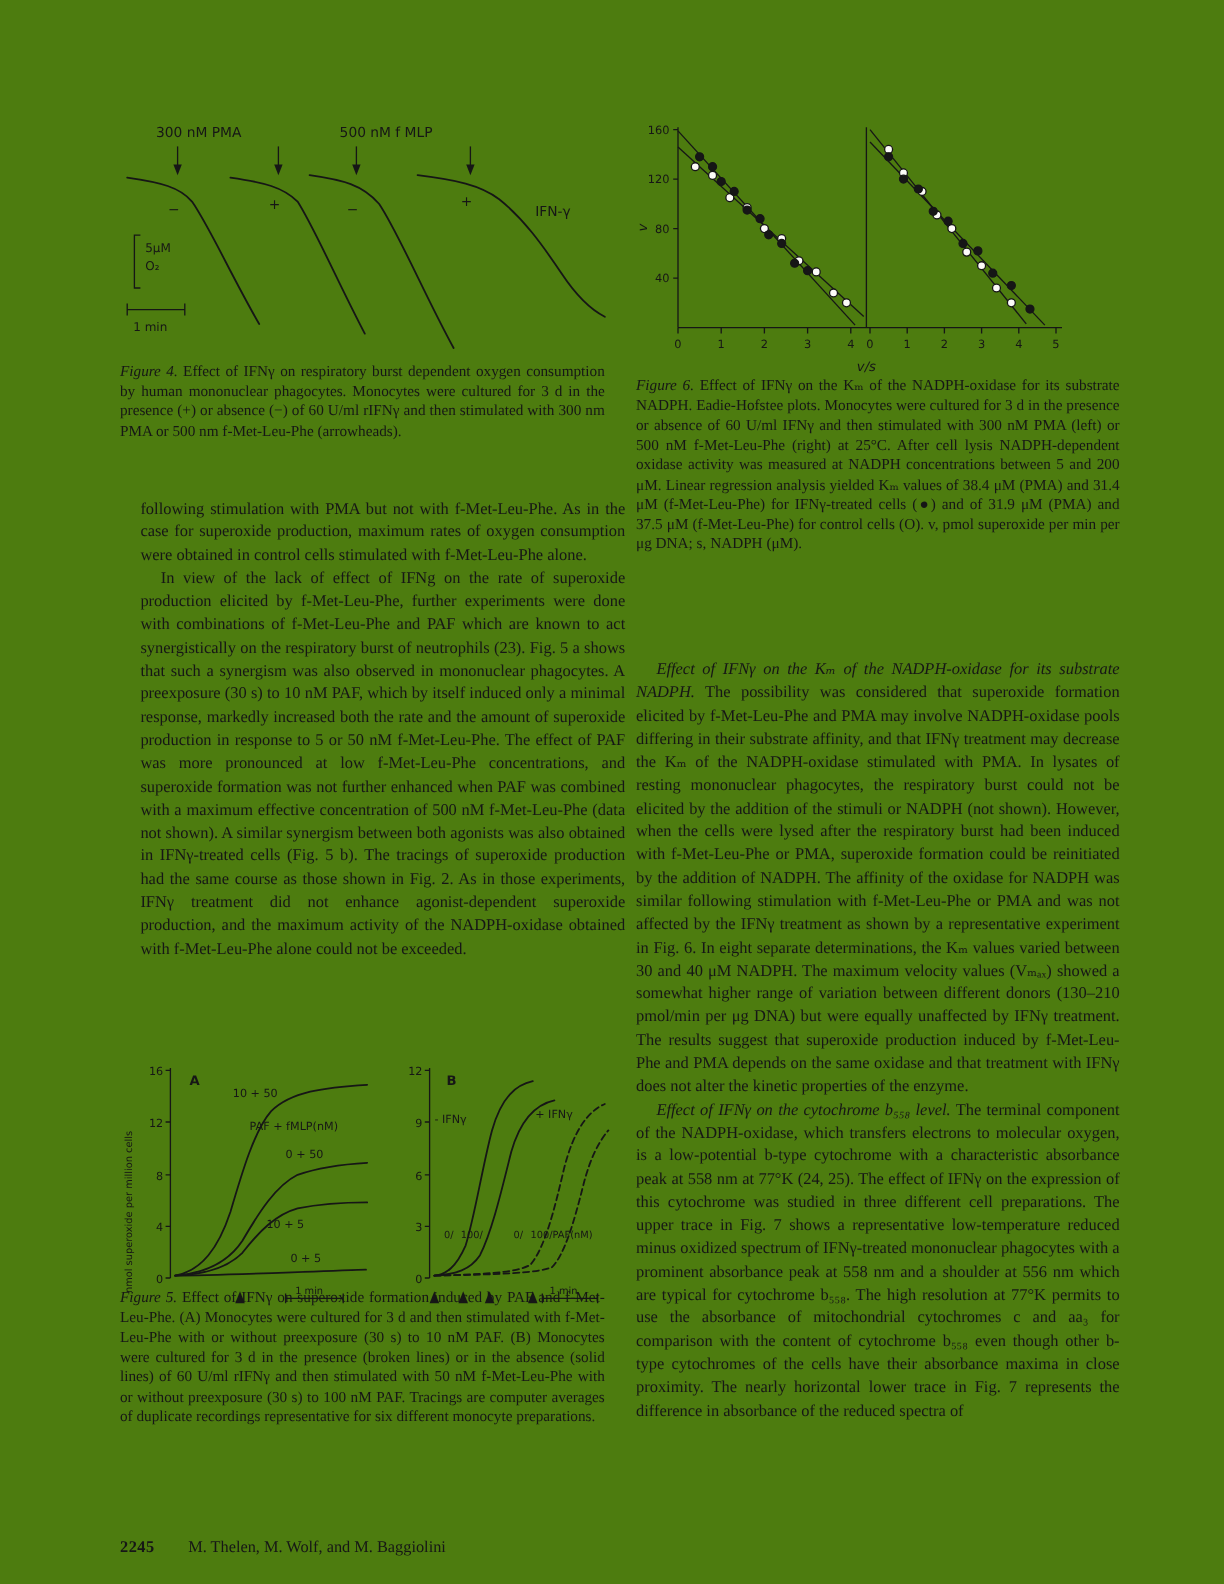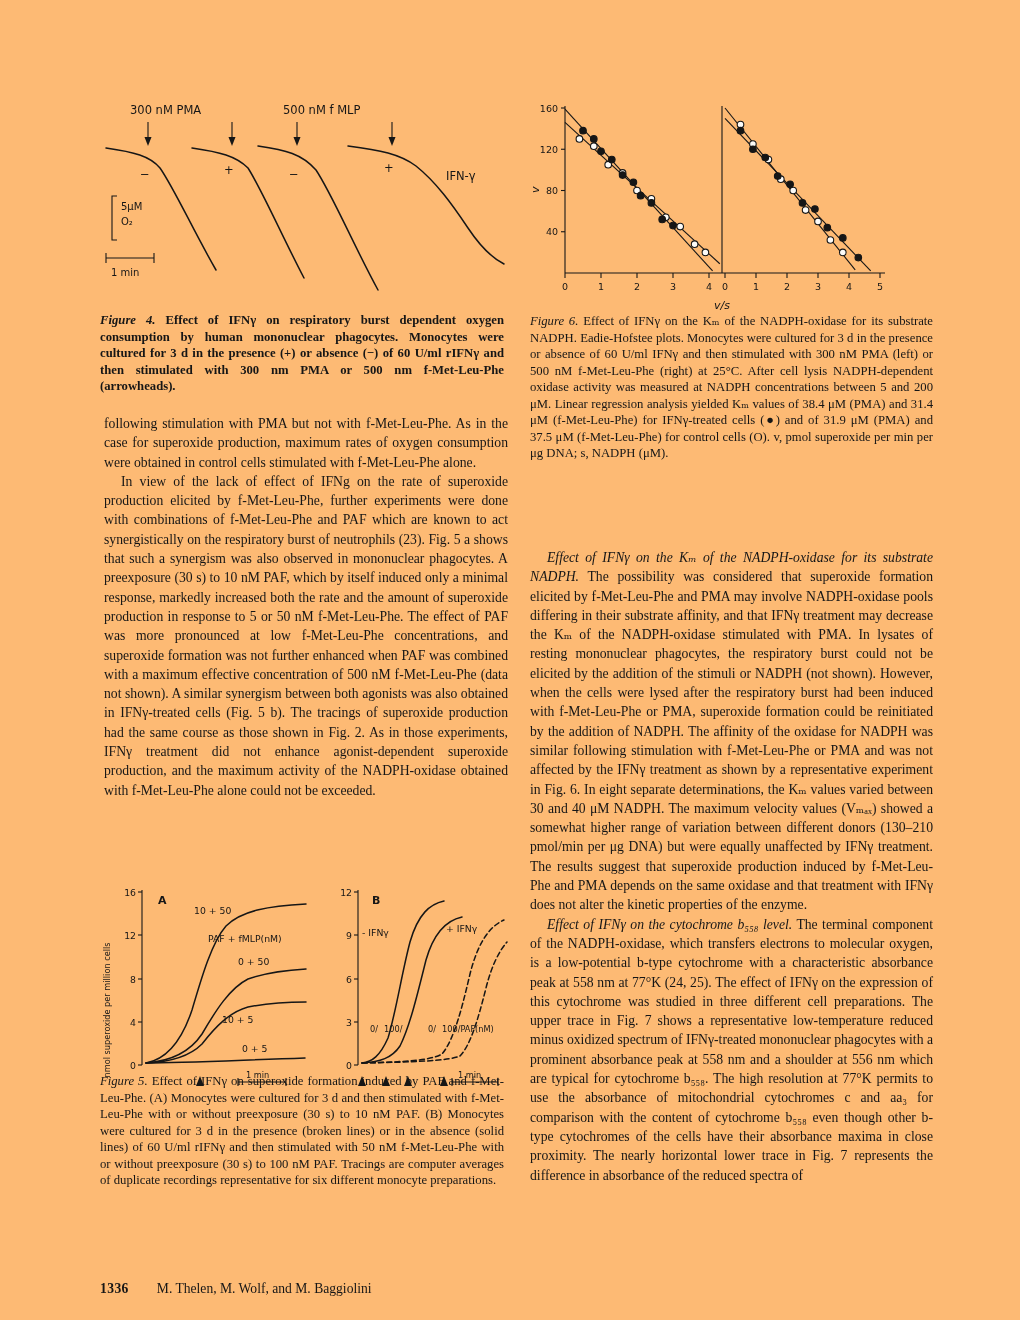--- a/index.html
+++ b/index.html
@@ -1,41 +1,41 @@
 <!DOCTYPE html>
 <html><head>
 <meta charset="utf-8">
 <style>
   * { box-sizing: border-box; margin: 0; padding: 0; }
   html, body { width: 1020px; height: 1320px; }
   body { background: #efefec; }
   .page {
     position: relative; width: 1020px; height: 1320px;
-    background: #fdba74; color: #161616;
+    background: #4d7c0f; color: #161616;
     font-family: "Liberation Serif", "DejaVu Serif", serif;
     overflow: hidden;
   }
   .abs { position: absolute; }
   .caption { font-size: 12.7px; line-height: 16.5px; text-align: justify; }
   .cap-label { font-style: italic; }
   .body-par { font-size: 13.7px; line-height: 19.3px; text-align: justify; }
   .indent { text-indent: 17px; }
   .fitalic { font-style: italic; }
   .footer { font-size: 13.6px; }
   .footer .pageno { font-weight: bold; letter-spacing: 0.4px; }
   .footer .authors { margin-left: 28px; }
 
   
   #fig4-svg { left: 100px; top: 100px; }
   #fig6-svg { left: 525px; top: 98px; }
   #fig5-svg { left: 100px; top: 880px; }
-  #fig4-caption { left: 100px; top: 312px; width: 404px; font-weight: bold; }
+  #fig4-caption { left: 100px; top: 301px; width: 404px; }
   #fig6-caption { left: 530px; top: 313px; width: 403px; }
   #fig5-caption { left: 100px; top: 1073px; width: 404px; }
-  #leftcol { left: 104px; top: 414px; width: 404px; }
+  #leftcol { left: 117px; top: 414px; width: 404px; }
   #rightcol { left: 530px; top: 548px; width: 403px; }
   #footer { left: 100px; top: 1281px; width: 700px; }
 
   
   svg text { font-family: "DejaVu Sans", "Liberation Sans", sans-serif; fill: #161616; }
   .ftxt12 { font-size: 11.5px; }
   .ftxt11 { font-size: 11px; }
   .ftxt10 { font-size: 10px; }
   .ftxt9  { font-size: 9.3px; }
   .ftxt8  { font-size: 8.2px; }
@@ -271,16 +271,16 @@
   </svg>
 
   <p id="fig5-caption" class="abs caption"><span class="cap-label">Figure 5.</span> <span>Effect of IFNγ on superoxide formation induced by PAF and f-Met-Leu-Phe. (A) Monocytes were cultured for 3 d and then stimulated with f-Met-Leu-Phe with or without preexposure (30 s) to 10 nM PAF. (B) Monocytes were cultured for 3 d in the presence (broken lines) or in the absence (solid lines) of 60 U/ml rIFNγ and then stimulated with 50 nM f-Met-Leu-Phe with or without preexposure (30 s) to 100 nM PAF. Tracings are computer averages of duplicate recordings representative for six different monocyte preparations.</span></p>
 
   <div id="rightcol" class="abs">
     <p class="body-par indent"><span class="fitalic">Effect of IFNγ on the Kₘ of the NADPH-oxidase for its substrate NADPH.</span> <span>The possibility was considered that superoxide formation elicited by f-Met-Leu-Phe and PMA may involve NADPH-oxidase pools differing in their substrate affinity, and that IFNγ treatment may decrease the Kₘ of the NADPH-oxidase stimulated with PMA. In lysates of resting mononuclear phagocytes, the respiratory burst could not be elicited by the addition of the stimuli or NADPH (not shown). However, when the cells were lysed after the respiratory burst had been induced with f-Met-Leu-Phe or PMA, superoxide formation could be reinitiated by the addition of NADPH. The affinity of the oxidase for NADPH was similar following stimulation with f-Met-Leu-Phe or PMA and was not affected by the IFNγ treatment as shown by a representative experiment in Fig. 6. In eight separate determinations, the Kₘ values varied between 30 and 40 μM NADPH. The maximum velocity values (Vₘₐₓ) showed a somewhat higher range of variation between different donors (130–210 pmol/min per μg DNA) but were equally unaffected by IFNγ treatment. The results suggest that superoxide production induced by f-Met-Leu-Phe and PMA depends on the same oxidase and that treatment with IFNγ does not alter the kinetic properties of the enzyme.</span></p>
     <p class="body-par indent"><span class="fitalic">Effect of IFNγ on the cytochrome b₅₅₈ level.</span> <span>The terminal component of the NADPH-oxidase, which transfers electrons to molecular oxygen, is a low-potential b-type cytochrome with a characteristic absorbance peak at 558 nm at 77°K (24, 25). The effect of IFNγ on the expression of this cytochrome was studied in three different cell preparations. The upper trace in Fig. 7 shows a representative low-temperature reduced minus oxidized spectrum of IFNγ-treated mononuclear phagocytes with a prominent absorbance peak at 558 nm and a shoulder at 556 nm which are typical for cytochrome b₅₅₈. The high resolution at 77°K permits to use the absorbance of mitochondrial cytochromes c and aa₃ for comparison with the content of cytochrome b₅₅₈ even though other b-type cytochromes of the cells have their absorbance maxima in close proximity. The nearly horizontal lower trace in Fig. 7 represents the difference in absorbance of the reduced spectra of</span></p>
   </div>
 
   <div id="footer" class="abs footer">
-    <span class="pageno">1336</span><span class="authors">M. Thelen, M. Wolf, and M. Baggiolini</span>
+    <span class="pageno">2245</span><span class="authors">M. Thelen, M. Wolf, and M. Baggiolini</span>
   </div>
 
 </div>
 
 </body></html>

